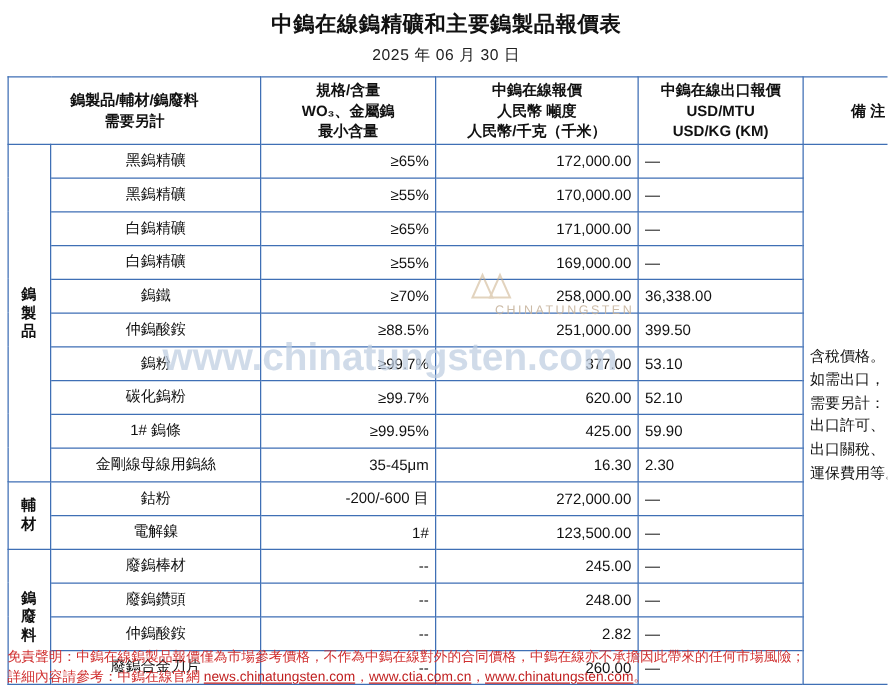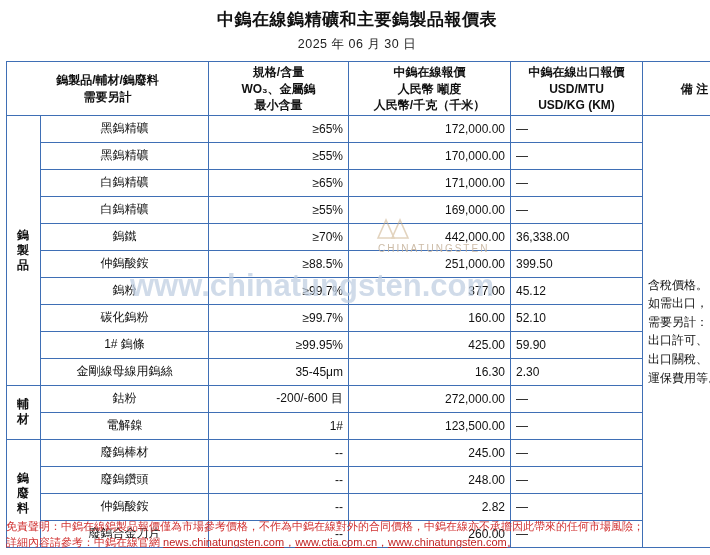--- a/index.html
+++ b/index.html
@@ -124,21 +124,21 @@
     top: 268px;
     font-size: 31px;
     font-weight: bold;
     color: rgba(190, 205, 225, 0.72);
     letter-spacing: 0px;
     pointer-events: none;
     font-family: "Liberation Sans", sans-serif;
   }
   .watermark-sub {
     position: absolute;
-    left: 378px;
+    left: 396px;
     top: 243px;
     font-size: 10px;
     color: rgba(195, 175, 150, 0.85);
     letter-spacing: 2px;
     pointer-events: none;
   }
   .wm-logo {
     position: absolute;
     left: 372px;
     top: 214px;
@@ -227,39 +227,39 @@
       </tr>
       <tr>
         <td class="c-name">白鎢精礦</td>
         <td class="c-spec">≥55%</td>
         <td class="c-cny">169,000.00</td>
         <td class="c-usd">—</td>
       </tr>
       <tr>
         <td class="c-name">鎢鐵</td>
         <td class="c-spec">≥70%</td>
-        <td class="c-cny">442,000.00</td>
+        <td class="c-cny">258,000.00</td>
         <td class="c-usd">36,338.00</td>
       </tr>
       <tr>
         <td class="c-name">仲鎢酸銨</td>
         <td class="c-spec">≥88.5%</td>
         <td class="c-cny">251,000.00</td>
         <td class="c-usd">399.50</td>
       </tr>
       <tr>
         <td class="c-name">鎢粉</td>
         <td class="c-spec">≥99.7%</td>
         <td class="c-cny">377.00</td>
-        <td class="c-usd">45.12</td>
+        <td class="c-usd">53.10</td>
       </tr>
       <tr>
         <td class="c-name">碳化鎢粉</td>
         <td class="c-spec">≥99.7%</td>
-        <td class="c-cny">160.00</td>
+        <td class="c-cny">620.00</td>
         <td class="c-usd">52.10</td>
       </tr>
       <tr>
         <td class="c-name">1#  鎢條</td>
         <td class="c-spec">≥99.95%</td>
         <td class="c-cny">425.00</td>
         <td class="c-usd">59.90</td>
       </tr>
       <tr>
         <td class="c-name">金剛線母線用鎢絲</td>

